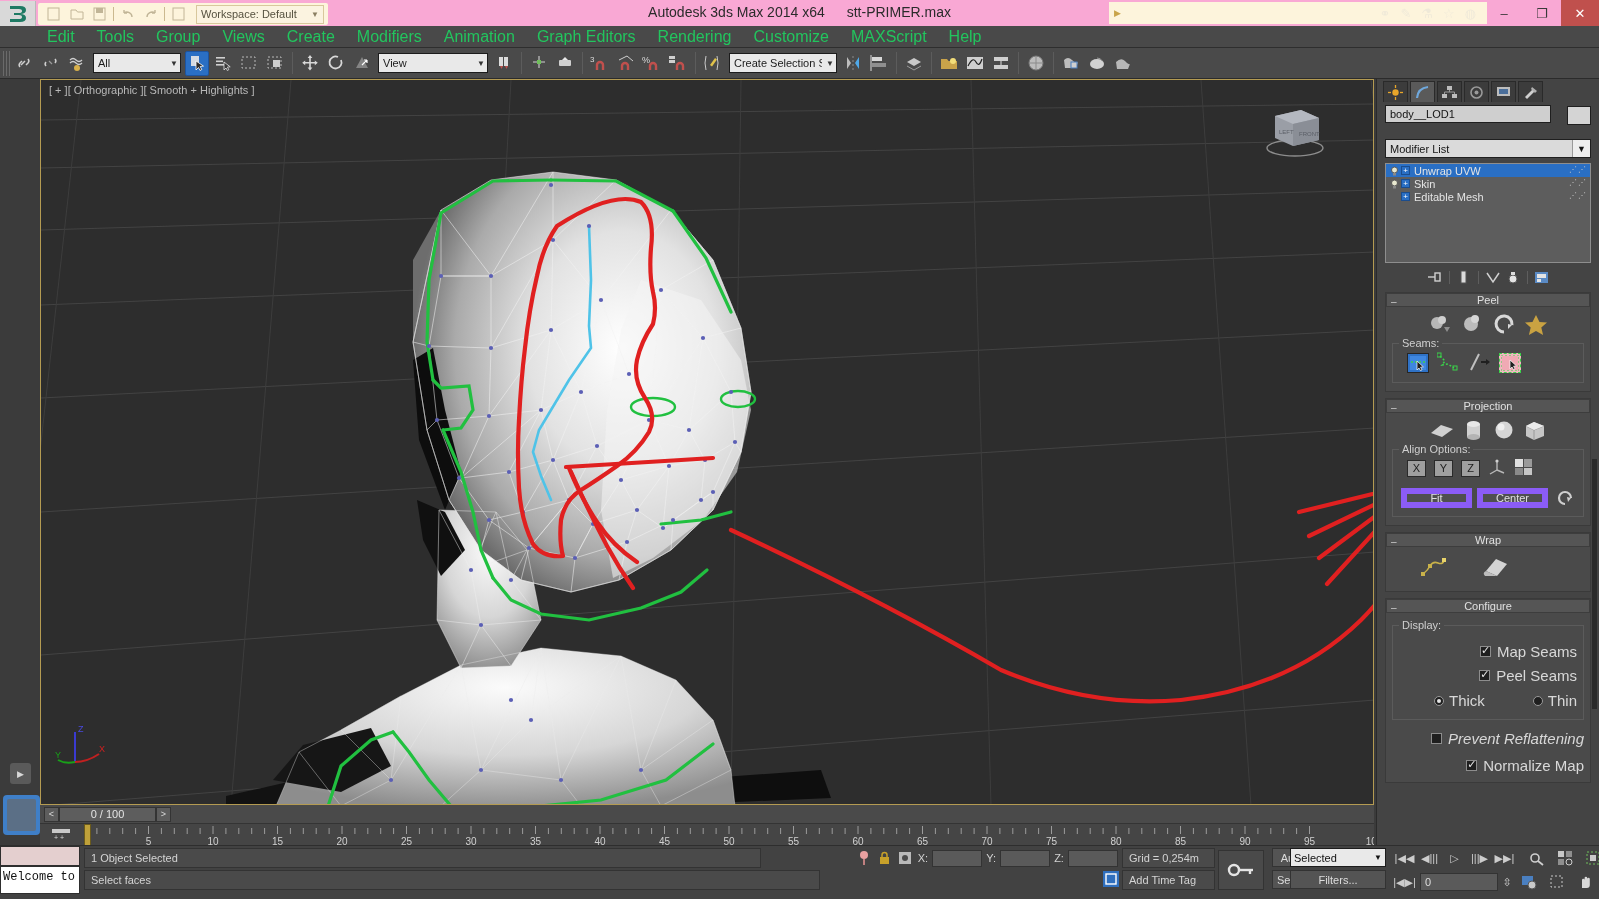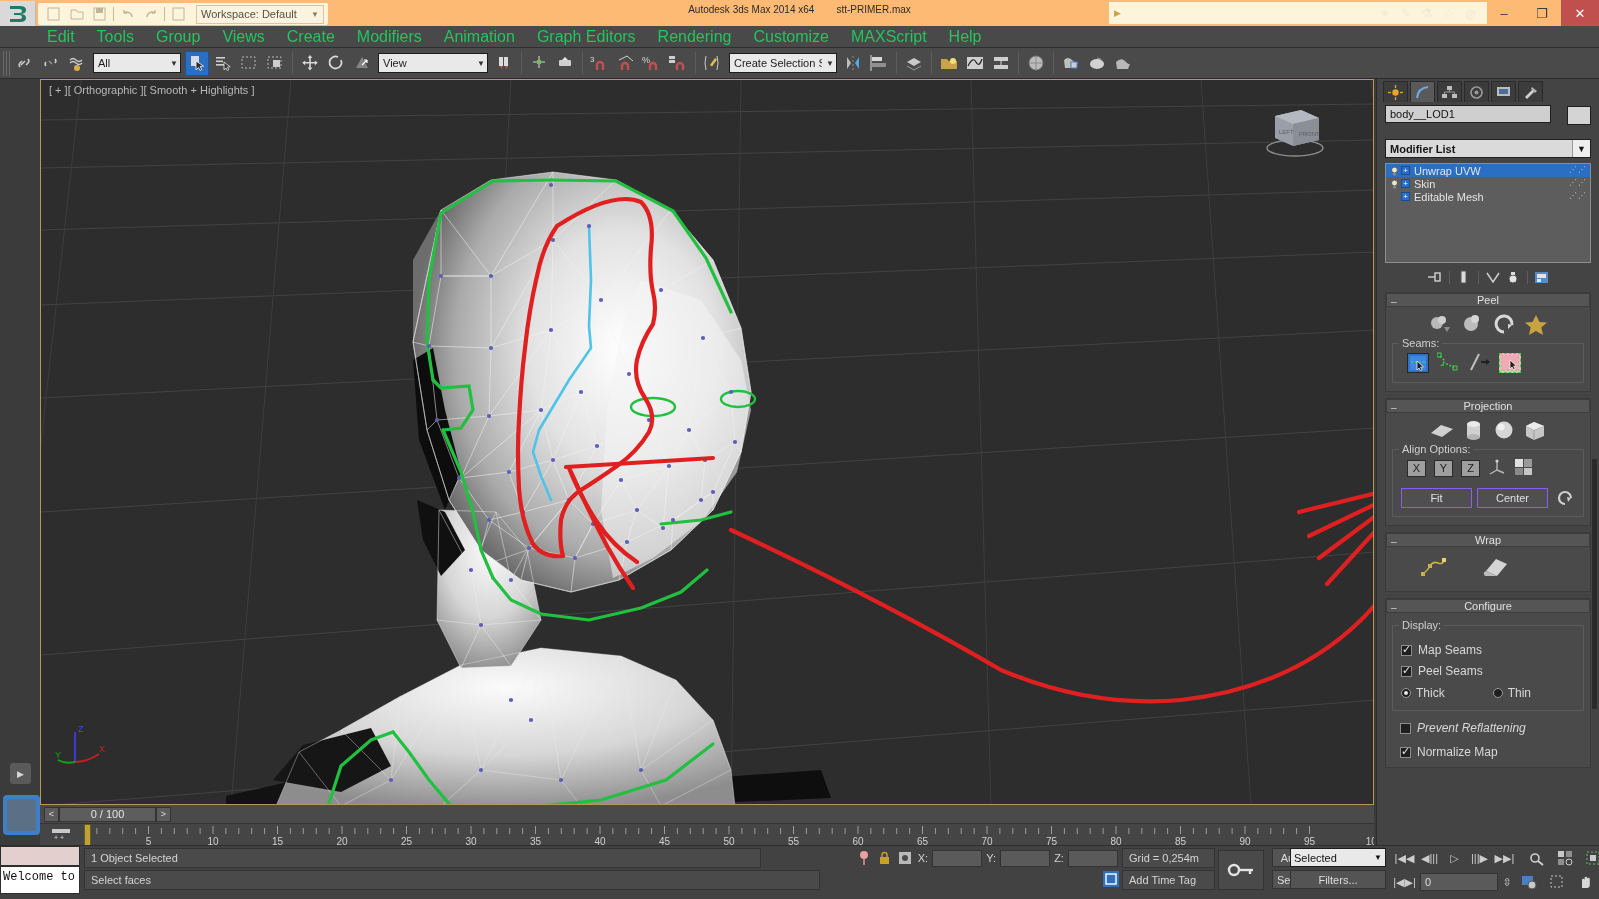--- a/index.html
+++ b/index.html
@@ -12,21 +12,21 @@
     color:#d2d2d2;
     overflow:hidden;
     position:relative;
     -webkit-font-smoothing:antialiased;
   }
   .abs { position:absolute; }
 
   
   #titlebar {
     position:absolute; left:0; top:0; width:1599px; height:28px;
-    background:#fdba74;
+    background:#f9a8d4;
     display:flex; align-items:center;
   }
   #app-logo {
     width:36px; height:26px; background:#d9d9d9;
     display:flex; align-items:center; justify-content:center;
     border-right:1px solid #b9b9b9;
   }
   #app-logo svg { display:block; }
   .qat-wrap {
     display:flex; align-items:center; height:22px;
@@ -39,21 +39,21 @@
   }
   .qat-sep { width:1px;height:14px;background:#cbb98f;margin:0 2px; }
   .ws-box {
     height:19px; background:#fbf3e0; border:1px solid #d8c79c;
     display:flex;align-items:center; padding:0 4px; margin-left:6px;
     font-size:11px; color:#56513f; min-width:128px;
   }
   .ws-arrow { margin-left:auto; font-size:8px; color:#8a7f62; }
   #title-text {
     position:absolute; left:0; right:0; text-align:center;
-    font-size:10px; color:#2b2b2b; font-weight:normal;
+    font-size:14px; color:#2b2b2b; font-weight:normal;
     top:4px; pointer-events:none;
   }
   #title-text .fname { margin-left:22px; }
   #infocenter {
     position:absolute; right:112px; top:2px; height:22px; width:378px;
     background:#fdf4dc; display:flex; align-items:center;
   }
   #infocenter .ic-arrow{ color:#c9a44a; font-size:9px; padding:0 5px;}
   #infocenter .ic-input{ flex:1; height:100%; }
   #infocenter .ic-icons{ display:flex; align-items:center; padding-right:6px; opacity:.30;}
@@ -189,21 +189,21 @@
   .cp-tab.active{ background:#5a5a5a; }
   #namebox {
     margin:4px 6px 16px 8px; height:18px; background:#cfcfcf; border:1px solid #1f1f1f;
     color:#141414; font-size:11px; display:flex;align-items:center;padding-left:4px;
     width:166px;
   }
   #colorswatch{ position:absolute; right:8px; top:27px; width:24px;height:19px;
     background:#d4d4d4; border:1px solid #1f1f1f; }
   #modlist {
     margin:6px 8px 0 8px; height:19px; background:#dadada; border:1px solid #1f1f1f;
-    color:#141414; font-size:11px; display:flex;align-items:center;padding-left:4px;font-weight:bold;
+    color:#141414; font-size:11px; display:flex;align-items:center;padding-left:4px;
   }
   #modlist .ar{ margin-left:auto; width:18px; height:100%; background:#eee;
     border-left:1px solid #9a9a9a; display:flex;align-items:center;justify-content:center;
     font-size:9px; }
   #modstack {
     margin:5px 8px 0 8px; height:100px; background:#5d5d5d; border:1px solid #8e8e8e;
     overflow:hidden;
   }
   .mrow { height:13px; display:flex; align-items:center; font-size:11px; color:#e4e4e4;
     padding-left:4px; position:relative; }
@@ -229,23 +229,23 @@
   .grp { border:1px solid #5b5b5b; margin-top:6px; padding:8px 6px 8px 8px; position:relative; }
   .grp > .glabel{ position:absolute; top:-7px; left:6px; background:#4a4a4a;
     padding:0 3px; font-size:11px; color:#cfcfcf; }
   .iconrow{ display:flex; align-items:center; gap:8px; justify-content:center; }
   .seamrow{ display:flex; align-items:center; gap:8px; padding-left:6px; }
   .sq-btn{ width:22px;height:20px;border:1px solid #262626;
     display:flex;align-items:center;justify-content:center; }
   .sq-btn.active{ background:#2f72c6; }
   .abtn{ width:19px;height:17px;background:#9f9f9f;border:1px solid #2a2a2a;
     color:#1d1d1d;font-size:11px;display:flex;align-items:center;justify-content:center; }
-  .wbtn2{ height:20px; background:#4f4f4f; border:1px solid #8b5cf6; color:#e0e0e0;
+  .wbtn2{ height:20px; background:#4f4f4f; border:6px solid #8b5cf6; color:#e0e0e0;
     font-size:11px; display:flex;align-items:center;justify-content:center; flex:1; }
-  .chkrow{ display:flex; align-items:center; margin-top:7px; font-size:12px; color:#d8d8d8;}
+  .chkrow{ display:flex; align-items:center; margin-top:7px; font-size:15px; color:#d8d8d8;justify-content:flex-end;}
   .chk{ width:11px;height:11px;background:#1f1f1f;border:1px solid #8d8d8d;
     margin-right:6px; position:relative; }
   .chk.on::after{ content:"✓"; position:absolute; left:0px; top:-3px;
     font-size:11px; color:#e8e8e8; }
   .rad{ width:10px;height:10px;border-radius:50%; background:#1f1f1f;
     border:1px solid #9a9a9a; margin-right:5px; position:relative;}
   .rad.on::after{ content:""; position:absolute; left:2px; top:2px; width:4px;height:4px;
     border-radius:50%; background:#e6e6e6; }
   #cp-scroll{ position:absolute; right:2px; top:210px; width:5px; height:560px; }
   #cp-scroll i{ display:block; width:5px; height:250px; background:#2a2a2a; margin-top:170px;}

